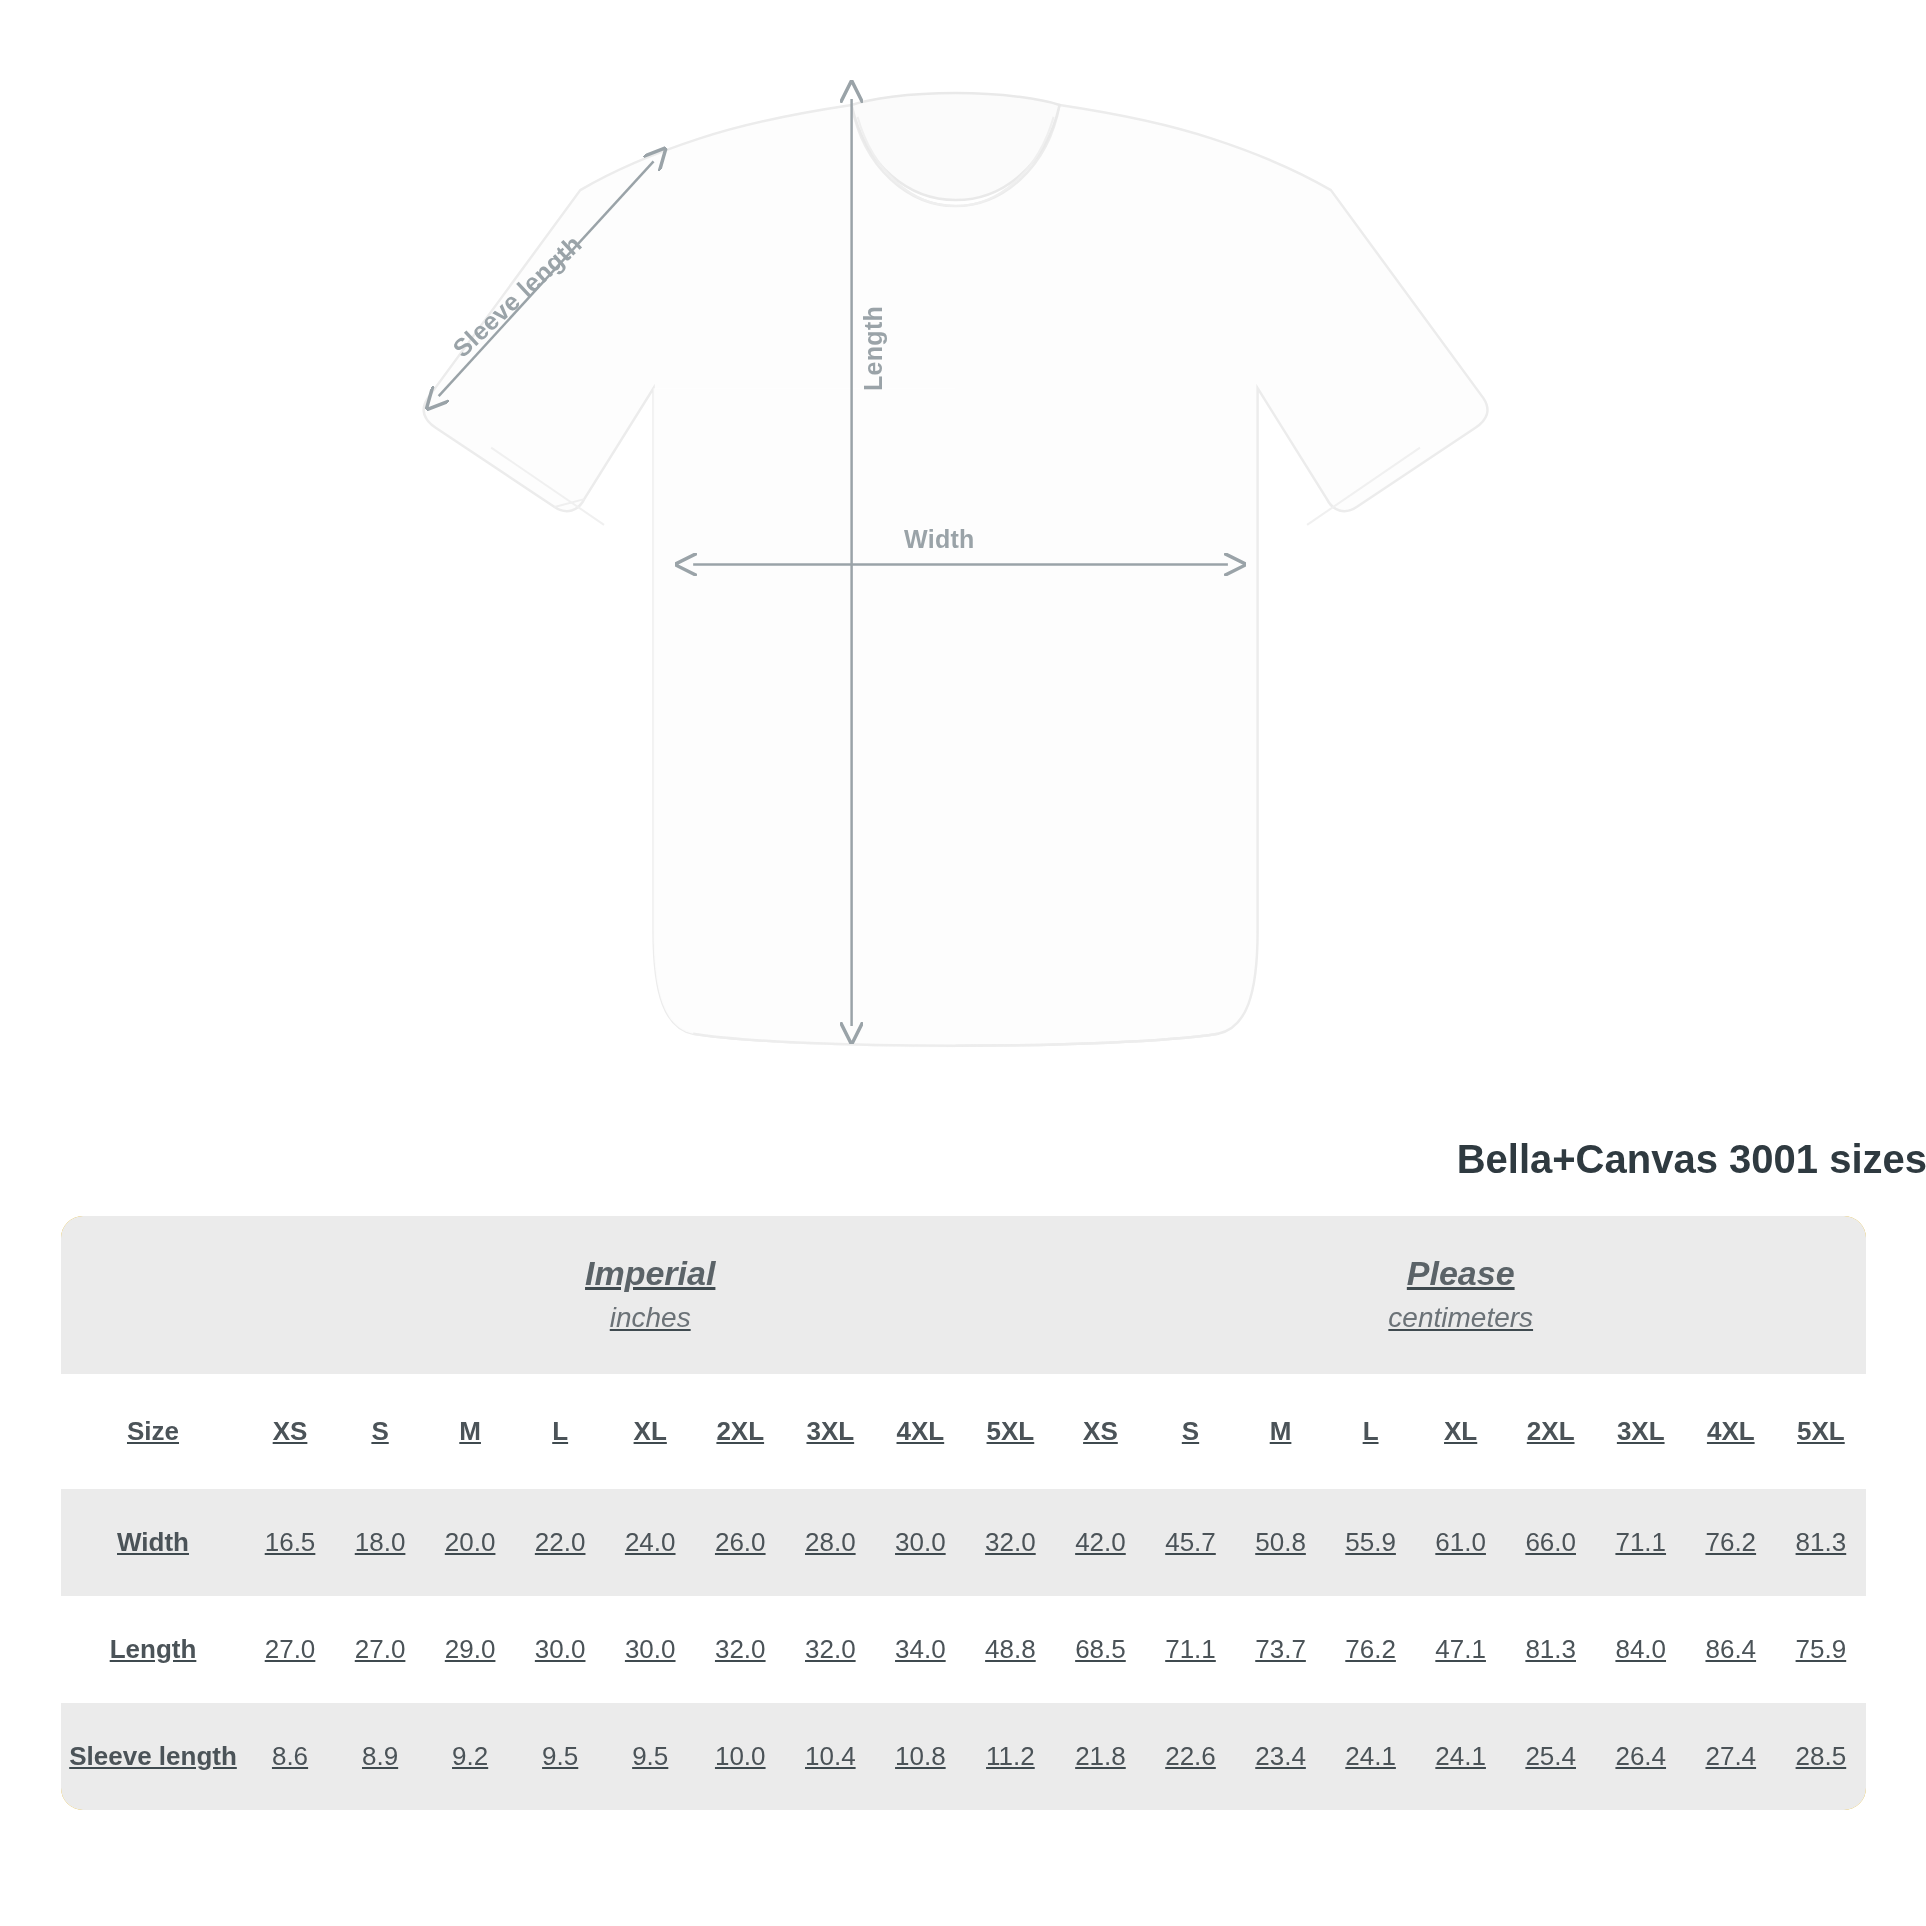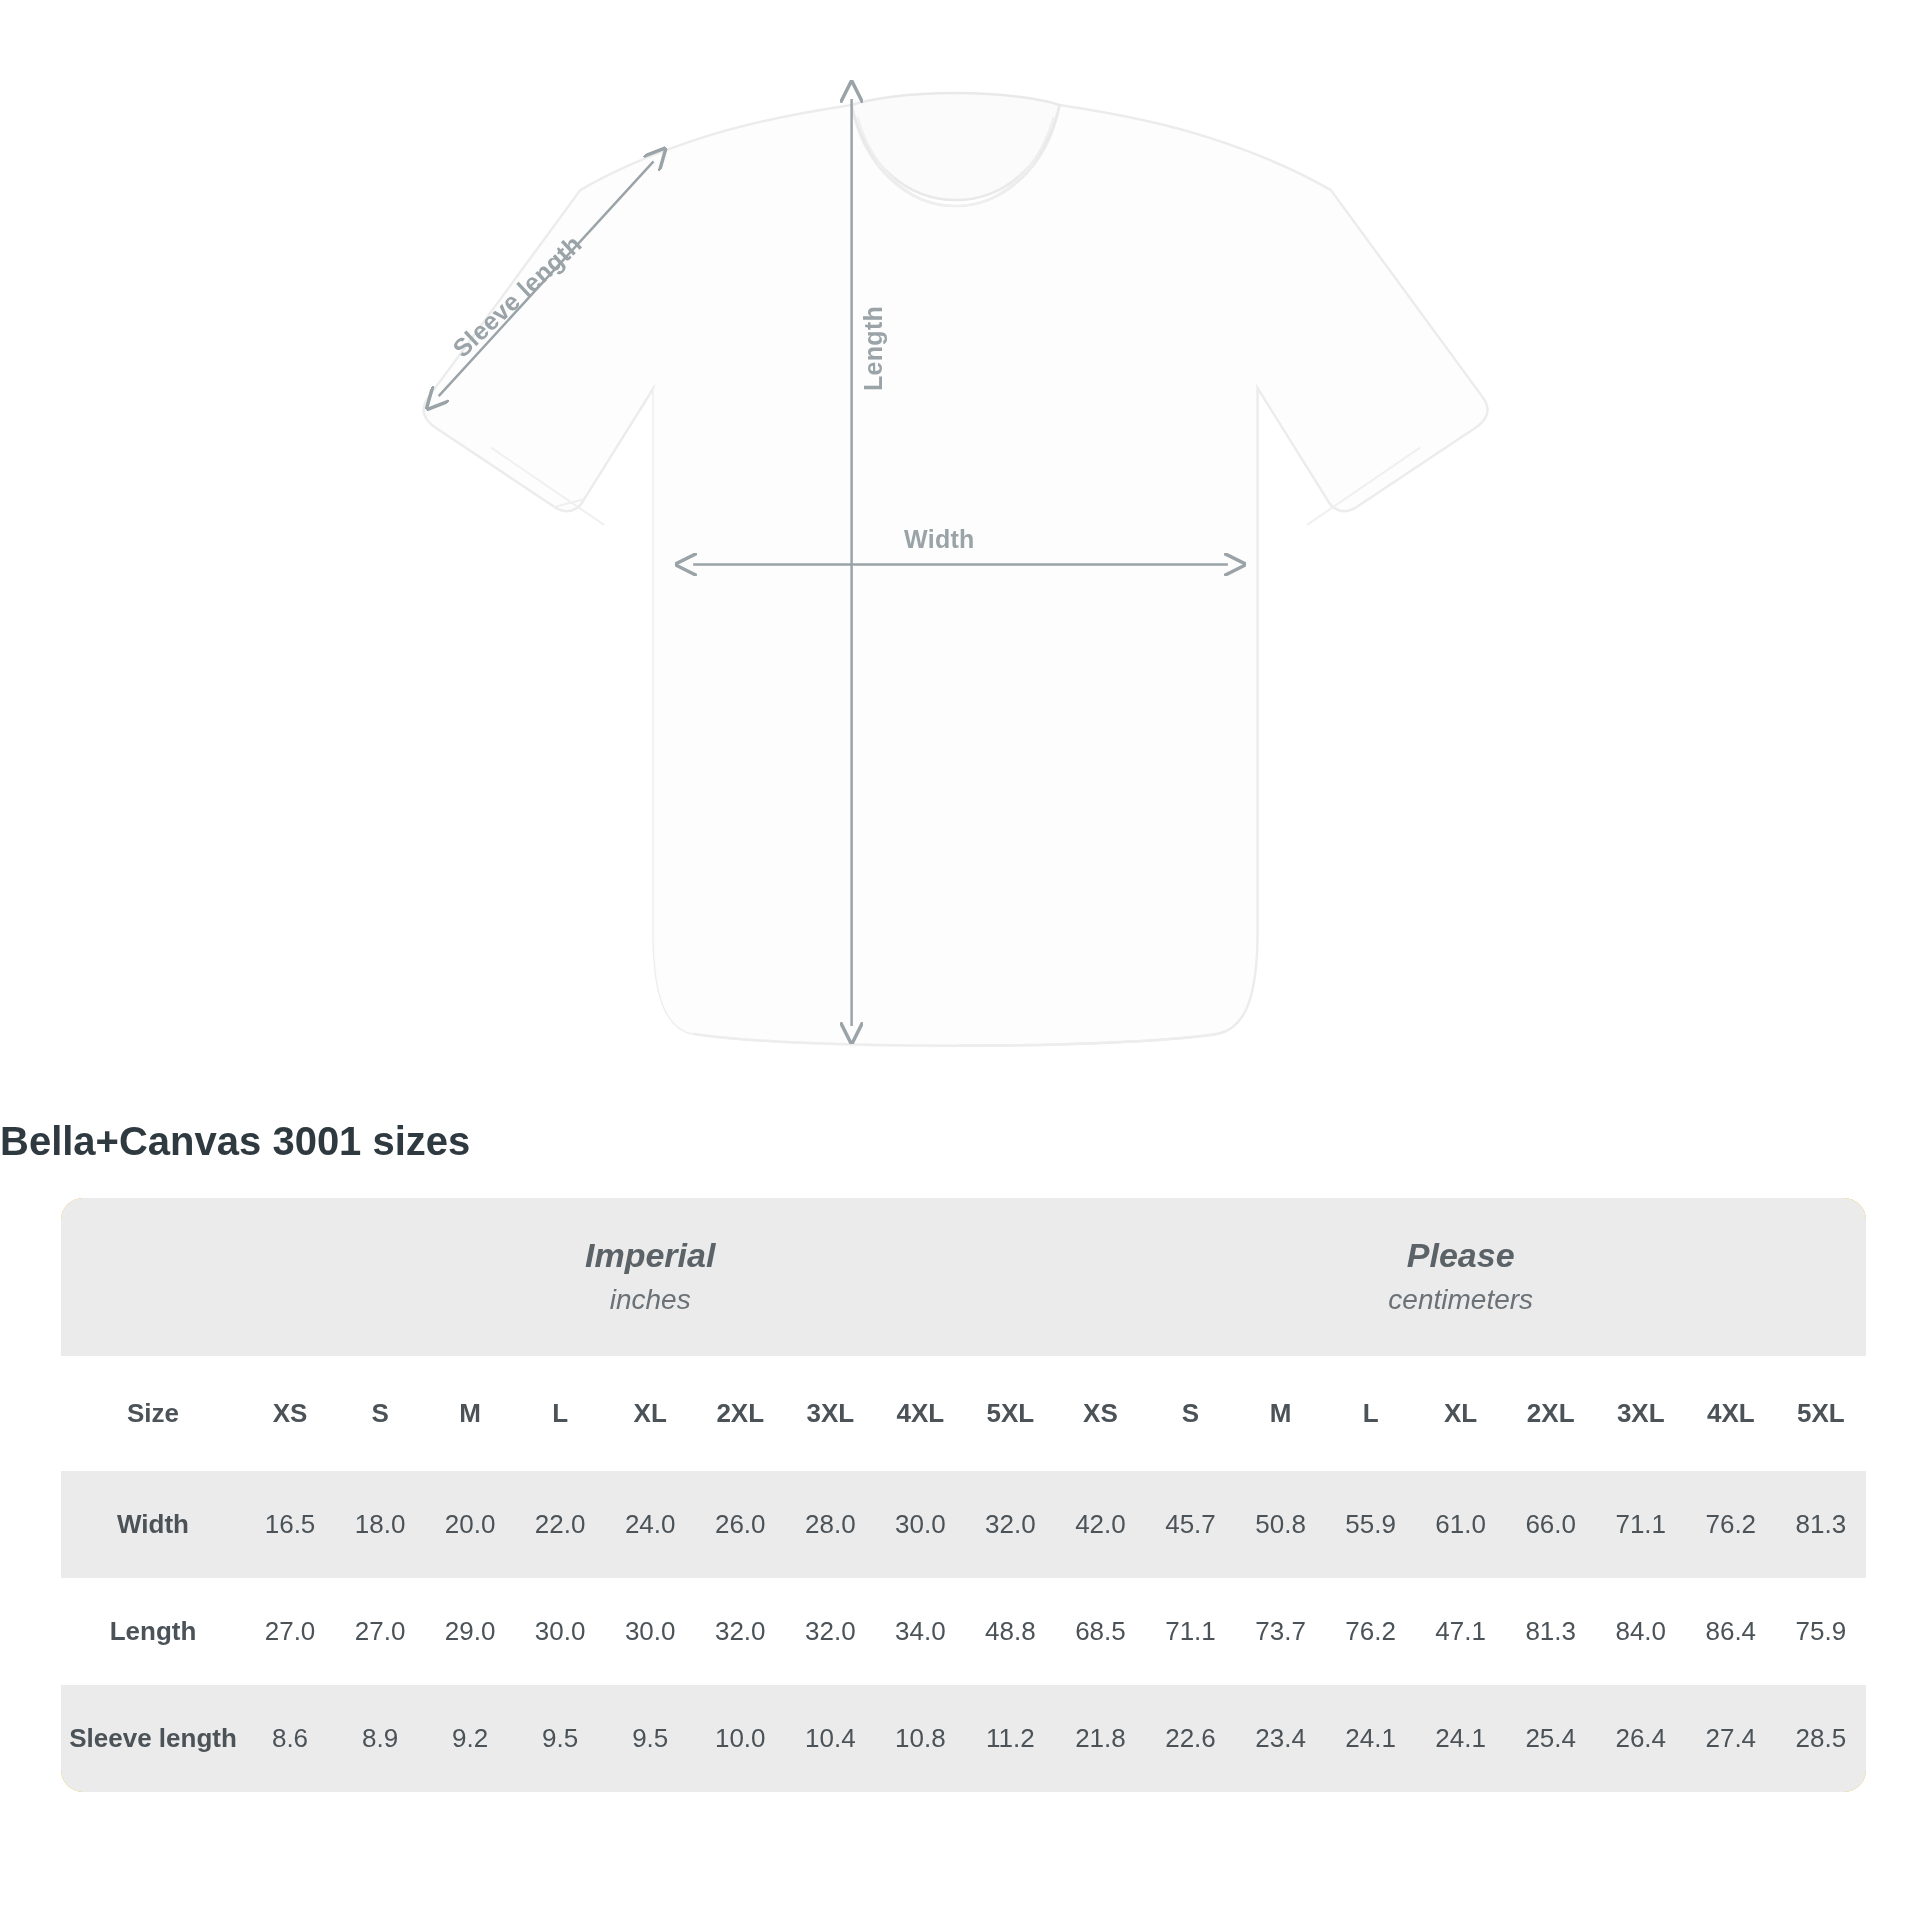--- a/index.html
+++ b/index.html
@@ -52,41 +52,43 @@
   }
   #label-sleeve {
     left: 447px;
     top: 342px;
     transform: rotate(-43deg);
     transform-origin: left top;
   }
 
   
   .title-block {
-    text-align: left;
+    text-align: right;
+    margin-top: 18px;
   }
   .chart-title {
     font-size: 40px;
     font-weight: bold;
     color: #2f3a40;
     margin: 0 0 16px 0;
   }
   .chart-note {
     font-size: 23px;
     font-style: italic;
     color: #51595e;
     margin: 0;
   }
 
   
   .table-wrap {
     margin: 34px 61px 0 61px;
     border-radius: 22px;
     overflow: hidden;
     background: #eab308;
+    text-decoration: underline;
   }
   table.size-table {
     width: 100%;
     border-collapse: collapse;
     table-layout: fixed;
   }
   table.size-table td, table.size-table th {
     text-align: center;
     font-size: 26px;
     color: #4b5358;

